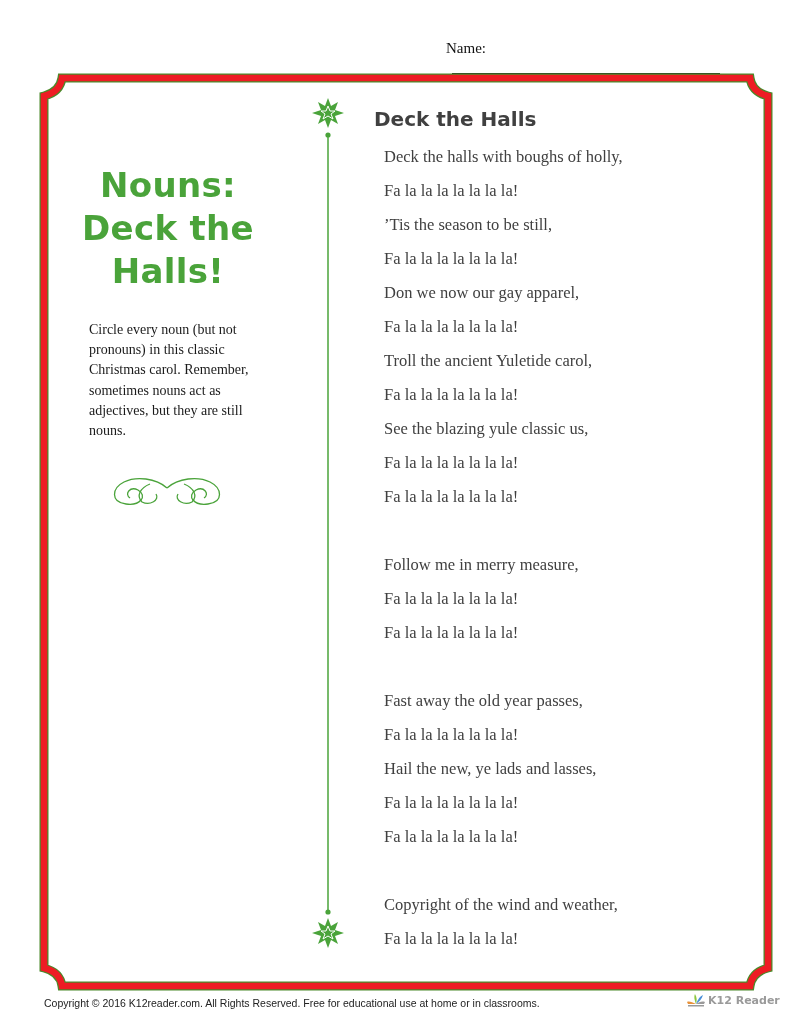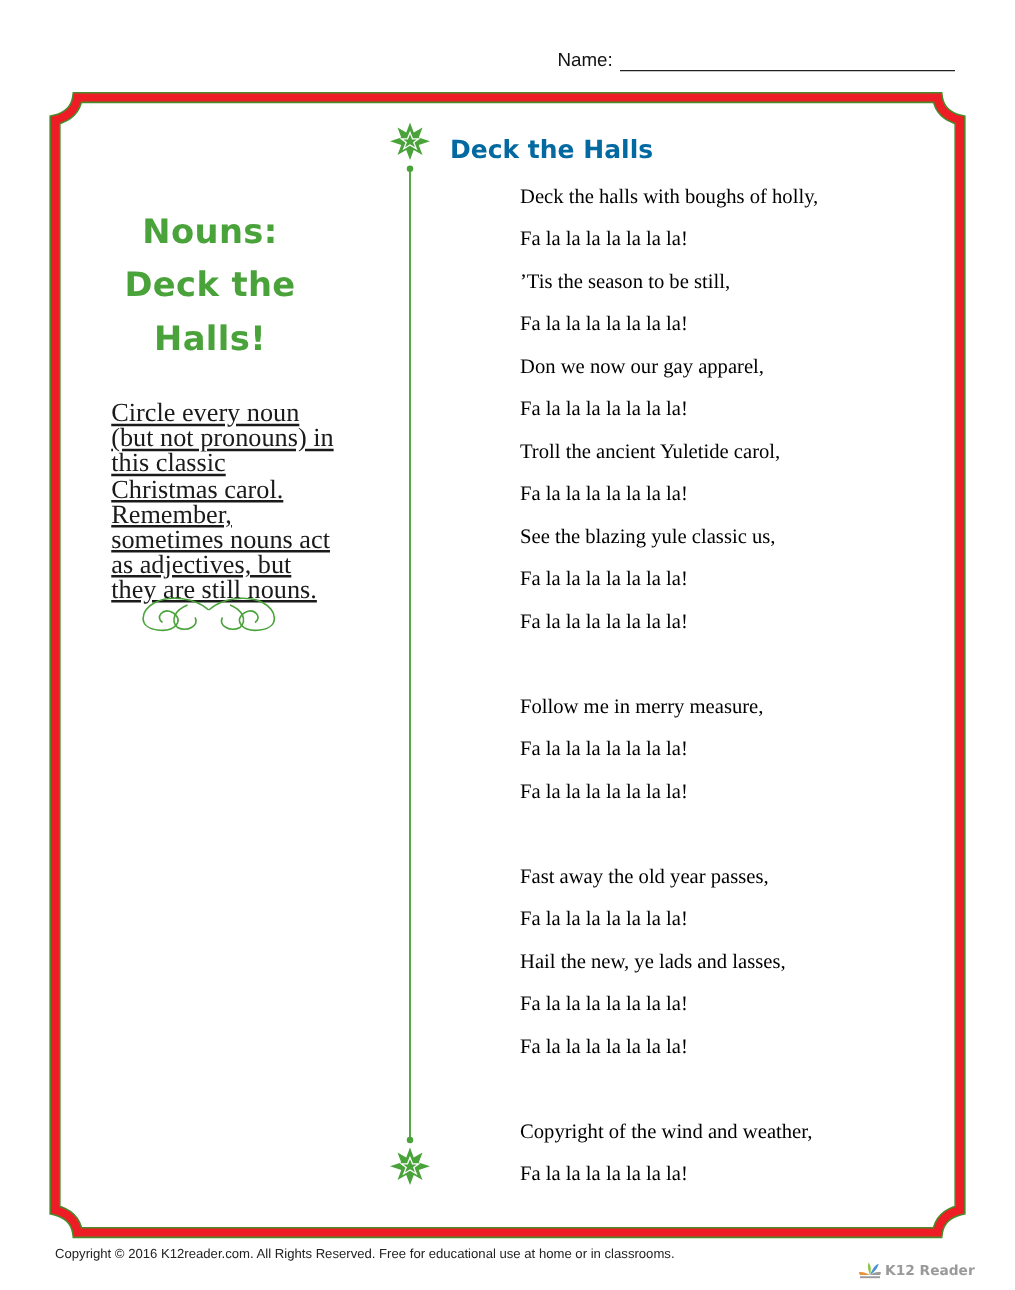--- a/index.html
+++ b/index.html
@@ -1,38 +1,38 @@
 <!DOCTYPE html>
 <html><head>
 <meta charset="utf-8">
 <style>
   html, body { margin: 0; padding: 0; background: #ffffff; }
   body { width: 812px; height: 1032px; position: relative; overflow: hidden; font-family: "Liberation Serif", serif; }
 
-  .name-line { position: absolute; top: 40px; left: 446px; font-family: Liberation Sans, sans-serif; font-size: 15px; color: #111; display: flex; align-items: flex-start; }
+  .name-line { position: absolute; top: 40px; left: 446px; font-family: Liberation Serif, serif; font-size: 15px; color: #111; display: flex; align-items: flex-start; flex-direction: column; }
   .name-line .blank { display: inline-block; width: 268px; border-bottom: 1px solid #222; margin-left: 6px; height: 16px; }
 
   .frame-svg { position: absolute; left: 0; top: 0; }
 
-  .side-title { position: absolute; left: 68px; top: 164px; width: 200px; text-align: center; font-family: "DejaVu Sans", sans-serif; font-weight: bold; font-size: 27px; line-height: 43px; color: #4aa33a; letter-spacing: 0.3px; }
+  .side-title { position: absolute; left: 68px; top: 164px; width: 200px; text-align: center; font-family: "DejaVu Sans", sans-serif; font-weight: bold; font-size: 34px; line-height: 43px; color: #4aa33a; letter-spacing: 0.3px; }
 
-  .instructions { position: absolute; left: 89px; top: 320px; width: 180px; font-size: 21px; line-height: 20.2px; color: #1a1a1a; text-decoration: underline; }
+  .instructions { position: absolute; left: 89px; top: 320px; width: 180px; font-size: 14px; line-height: 20.2px; color: #1a1a1a; }
 
   .flourish { position: absolute; left: 106px; top: 474px; }
 
   .divider-svg { position: absolute; left: 308px; top: 96px; }
 
-  .poem-title { position: absolute; left: 360px; top: 107px; font-family: "DejaVu Sans", sans-serif; font-weight: bold; font-size: 20px; color: #0369a1; }
+  .poem-title { position: absolute; left: 374px; top: 107px; font-family: "DejaVu Sans", sans-serif; font-weight: bold; font-size: 20px; color: #404040; }
 
   .lyrics { position: absolute; left: 384px; top: 148px; width: 330px; }
   .stanza { height: 68px; }
-  .line { font-size: 16.5px; line-height: 18px; color: #000000; height: 34px; white-space: nowrap; margin-left: 32px; }
+  .line { font-size: 16.5px; line-height: 18px; color: #404040; height: 34px; white-space: nowrap; }
 
   .footer { position: absolute; left: 44px; top: 997px; font-family: "Liberation Sans", sans-serif; font-size: 10.5px; color: #222; }
-  .logo { position: absolute; left: 686px; top: 993px; display: flex; align-items: center; font-family: "DejaVu Sans", sans-serif; font-weight: bold; font-size: 11px; color: #9a9a9a; margin-top: 16px; }
+  .logo { position: absolute; left: 686px; top: 993px; display: flex; align-items: center; font-family: "DejaVu Sans", sans-serif; font-weight: bold; font-size: 11px; color: #9a9a9a; }
   .logo svg { margin-right: 2px; }
 </style>
 </head>
 <body>
 
 <div class="name-line">
   <span>Name:</span>
   <span class="blank"></span>
 </div>
 

